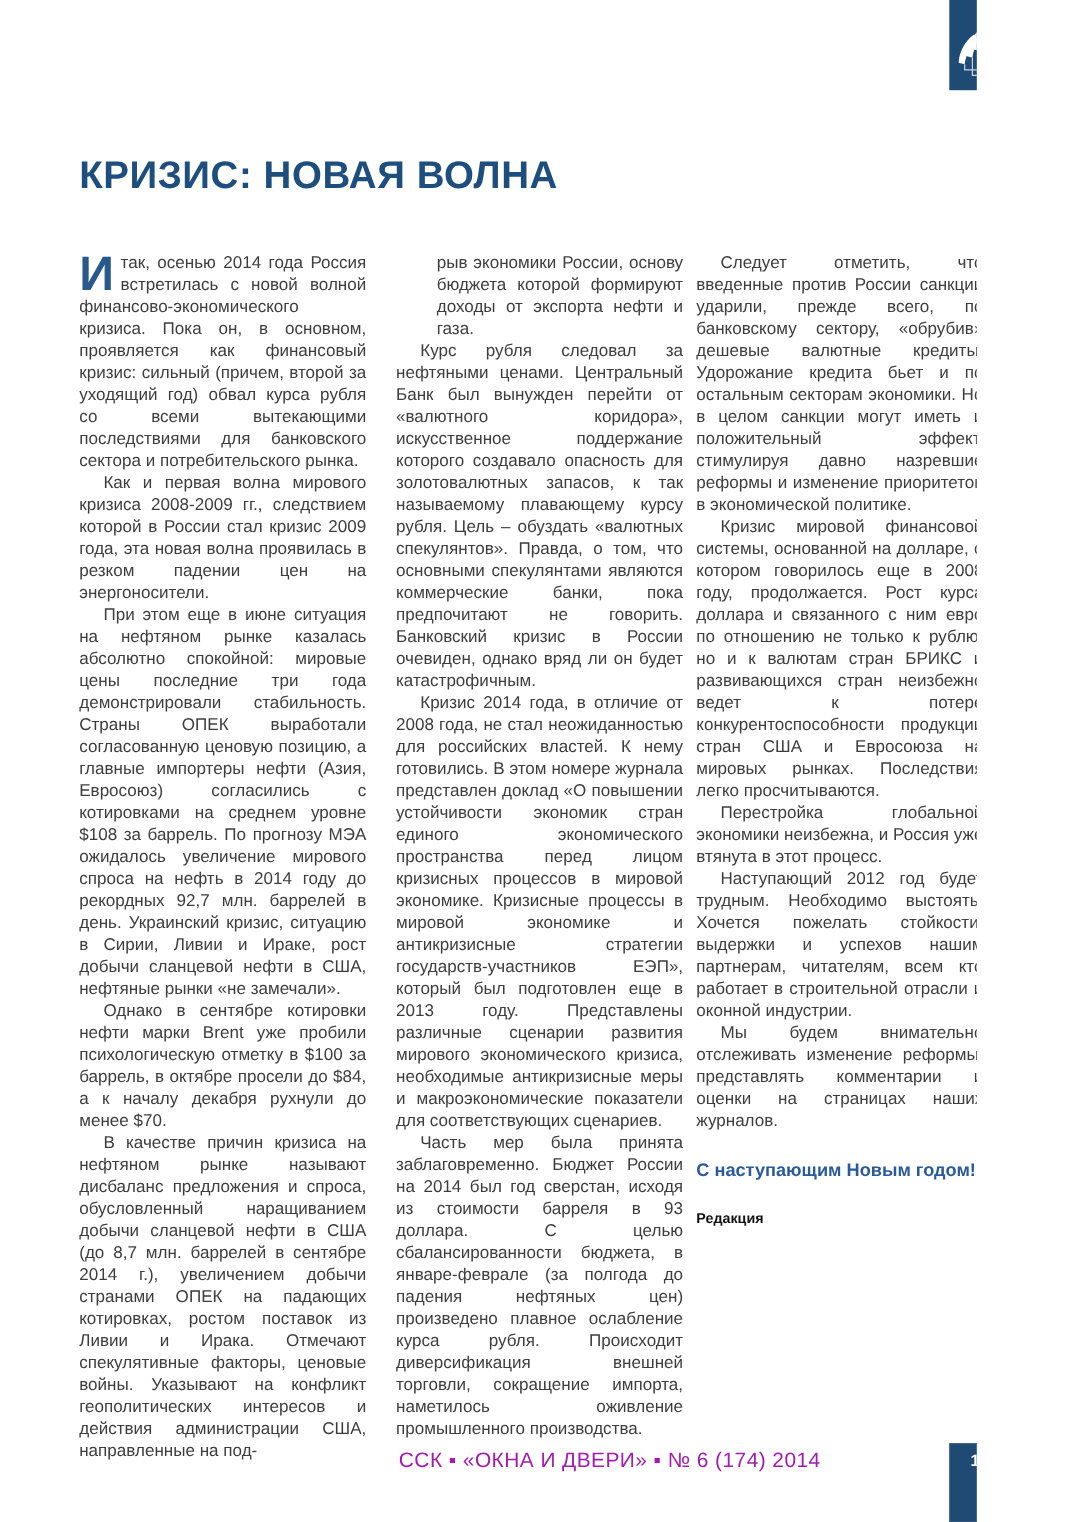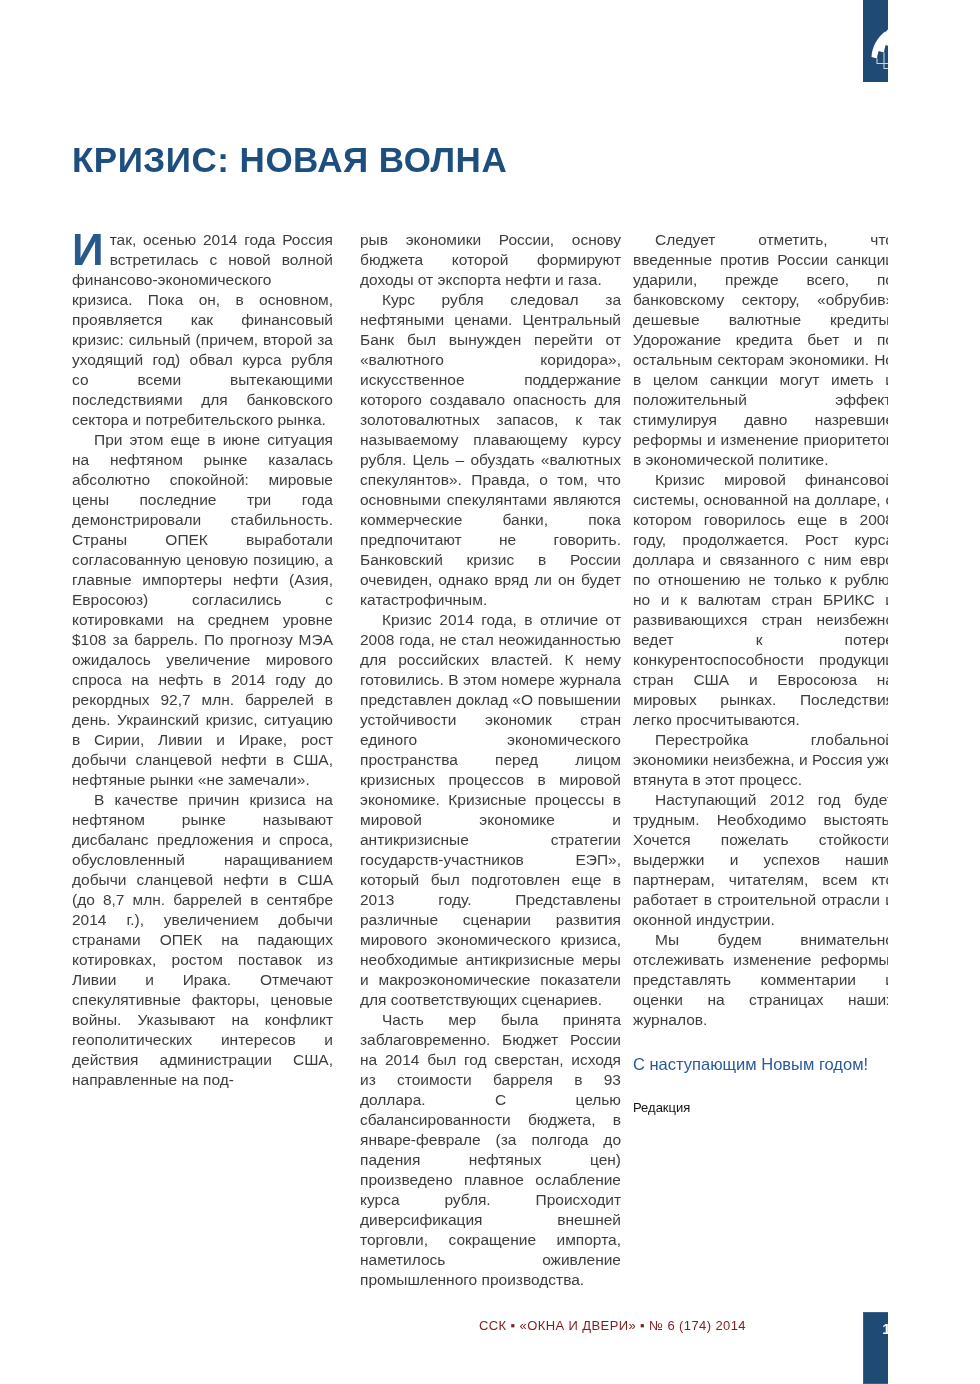--- a/index.html
+++ b/index.html
@@ -30,48 +30,48 @@
   }
   .col.c2{margin-left:27px;}
   .col.c3{margin-left:12px;}
   .col p{
     margin:0;
     font-size:15.5px;line-height:20px;
     color:#3d3d3d;
     text-align:justify;
     text-indent:22px;
   }
-  .col p.no-indent{text-indent:0;}
+  .col p.no-indent{text-indent:0;margin-left:37px;}
   .col p.first{text-indent:0;}
   .dropcap{
     float:left;
     font-size:44px;line-height:35px;
     font-weight:bold;color:#28598c;
     padding:2px 6px 0 0;
   }
   .closing{
     margin-top:24px !important;
     text-align:center;
     text-indent:0 !important;
-    font-weight:normal;
+    font-weight:bold;
     font-size:16.5px !important;
     color:#2a5a9c !important;
   }
   .byline{
     margin-top:24px !important;
     text-align:right;
     text-indent:0 !important;
-    font-weight:normal;
+    font-weight:bold;
     font-size:13px !important;
     color:#111111 !important;
   }
   .footer-issue{
     position:absolute;top:1318px;right:142px;
-    font-size:13px;letter-spacing:0.4px;
-    color:#7f1d1d;
+    font-size:19px;letter-spacing:0.4px;
+    color:#a21caf;
     white-space:nowrap;
     text-align:center;
   }
   .page-number-box{
     position:absolute;left:863px;top:1312px;width:47px;height:72px;
     background:#1e4a73;
     border:1px solid #3d618a;
     box-sizing:border-box;
   }
   .page-number{
@@ -102,21 +102,23 @@
       </svg>
     </span>
   </div>
 
   <h1 class="page-title">КРИЗИС: НОВАЯ ВОЛНА</h1>
 
   <div class="content">
 
     <div class="col c1">
       <p class="first"><span class="dropcap">И</span><span>так, осенью 2014 года Россия встретилась с новой волной финансово-экономического кризиса. Пока он, в основном, проявляется как финансовый кризис: сильный (причем, второй за уходящий год) обвал курса рубля со всеми вытекающими последствиями для банковского сектора и потребительского рынка.</span></p>
+      <p>Как и первая волна мирового кризиса 2008-2009 гг., следствием которой в России стал кризис 2009 года, эта новая волна проявилась в резком падении цен на энергоносители.</p>
       <p>При этом еще в июне ситуация на нефтяном рынке казалась абсолютно спокойной: мировые цены последние три года демонстрировали стабильность. Страны ОПЕК выработали согласованную ценовую позицию, а главные импортеры нефти (Азия, Евросоюз) согласились с котировками на среднем уровне $108 за баррель. По прогнозу МЭА ожидалось увеличение мирового спроса на нефть в 2014 году до рекордных 92,7 млн. баррелей в день. Украинский кризис, ситуацию в Сирии, Ливии и Ираке, рост добычи сланцевой нефти в США, нефтяные рынки «не замечали».</p>
+      <p>Однако в сентябре котировки нефти марки Brent уже пробили психологическую отметку в $100 за баррель, в октябре просели до $84, а к началу декабря рухнули до менее $70.</p>
       <p>В качестве причин кризиса на нефтяном рынке называют дисбаланс предложения и спроса, обусловленный наращиванием добычи сланцевой нефти в США (до 8,7 млн. баррелей в сентябре 2014 г.), увеличением добычи странами ОПЕК на падающих котировках, ростом поставок из Ливии и Ирака. Отмечают спекулятивные факторы, ценовые войны. Указывают на конфликт геополитических интересов и действия администрации США, направленные на под-</p>
     </div>
 
     <div class="col c2">
       <p class="no-indent">рыв экономики России, основу бюджета которой формируют доходы от экспорта нефти и газа.</p>
       <p>Курс рубля следовал за нефтяными ценами. Центральный Банк был вынужден перейти от «валютного коридора», искусственное поддержание которого создавало опасность для золотовалютных запасов, к так называемому плавающему курсу рубля. Цель – обуздать «валютных спекулянтов». Правда, о том, что основными спекулянтами являются коммерческие банки, пока предпочитают не говорить. Банковский кризис в России очевиден, однако вряд ли он будет катастрофичным.</p>
       <p>Кризис 2014 года, в отличие от 2008 года, не стал неожиданностью для российских властей. К нему готовились. В этом номере журнала представлен доклад «О повышении устойчивости экономик стран единого экономического пространства перед лицом кризисных процессов в мировой экономике. Кризисные процессы в мировой экономике и антикризисные стратегии государств-участников ЕЭП», который был подготовлен еще в 2013 году. Представлены различные сценарии развития мирового экономического кризиса, необходимые антикризисные меры и макроэкономические показатели для соответствующих сценариев.</p>
       <p>Часть мер была принята заблаговременно. Бюджет России на 2014 был год сверстан, исходя из стоимости барреля в 93 доллара. С целью сбалансированности бюджета, в январе-феврале (за полгода до падения нефтяных цен) произведено плавное ослабление курса рубля. Происходит диверсификация внешней торговли, сокращение импорта, наметилось оживление промышленного производства.</p>
     </div>
 

